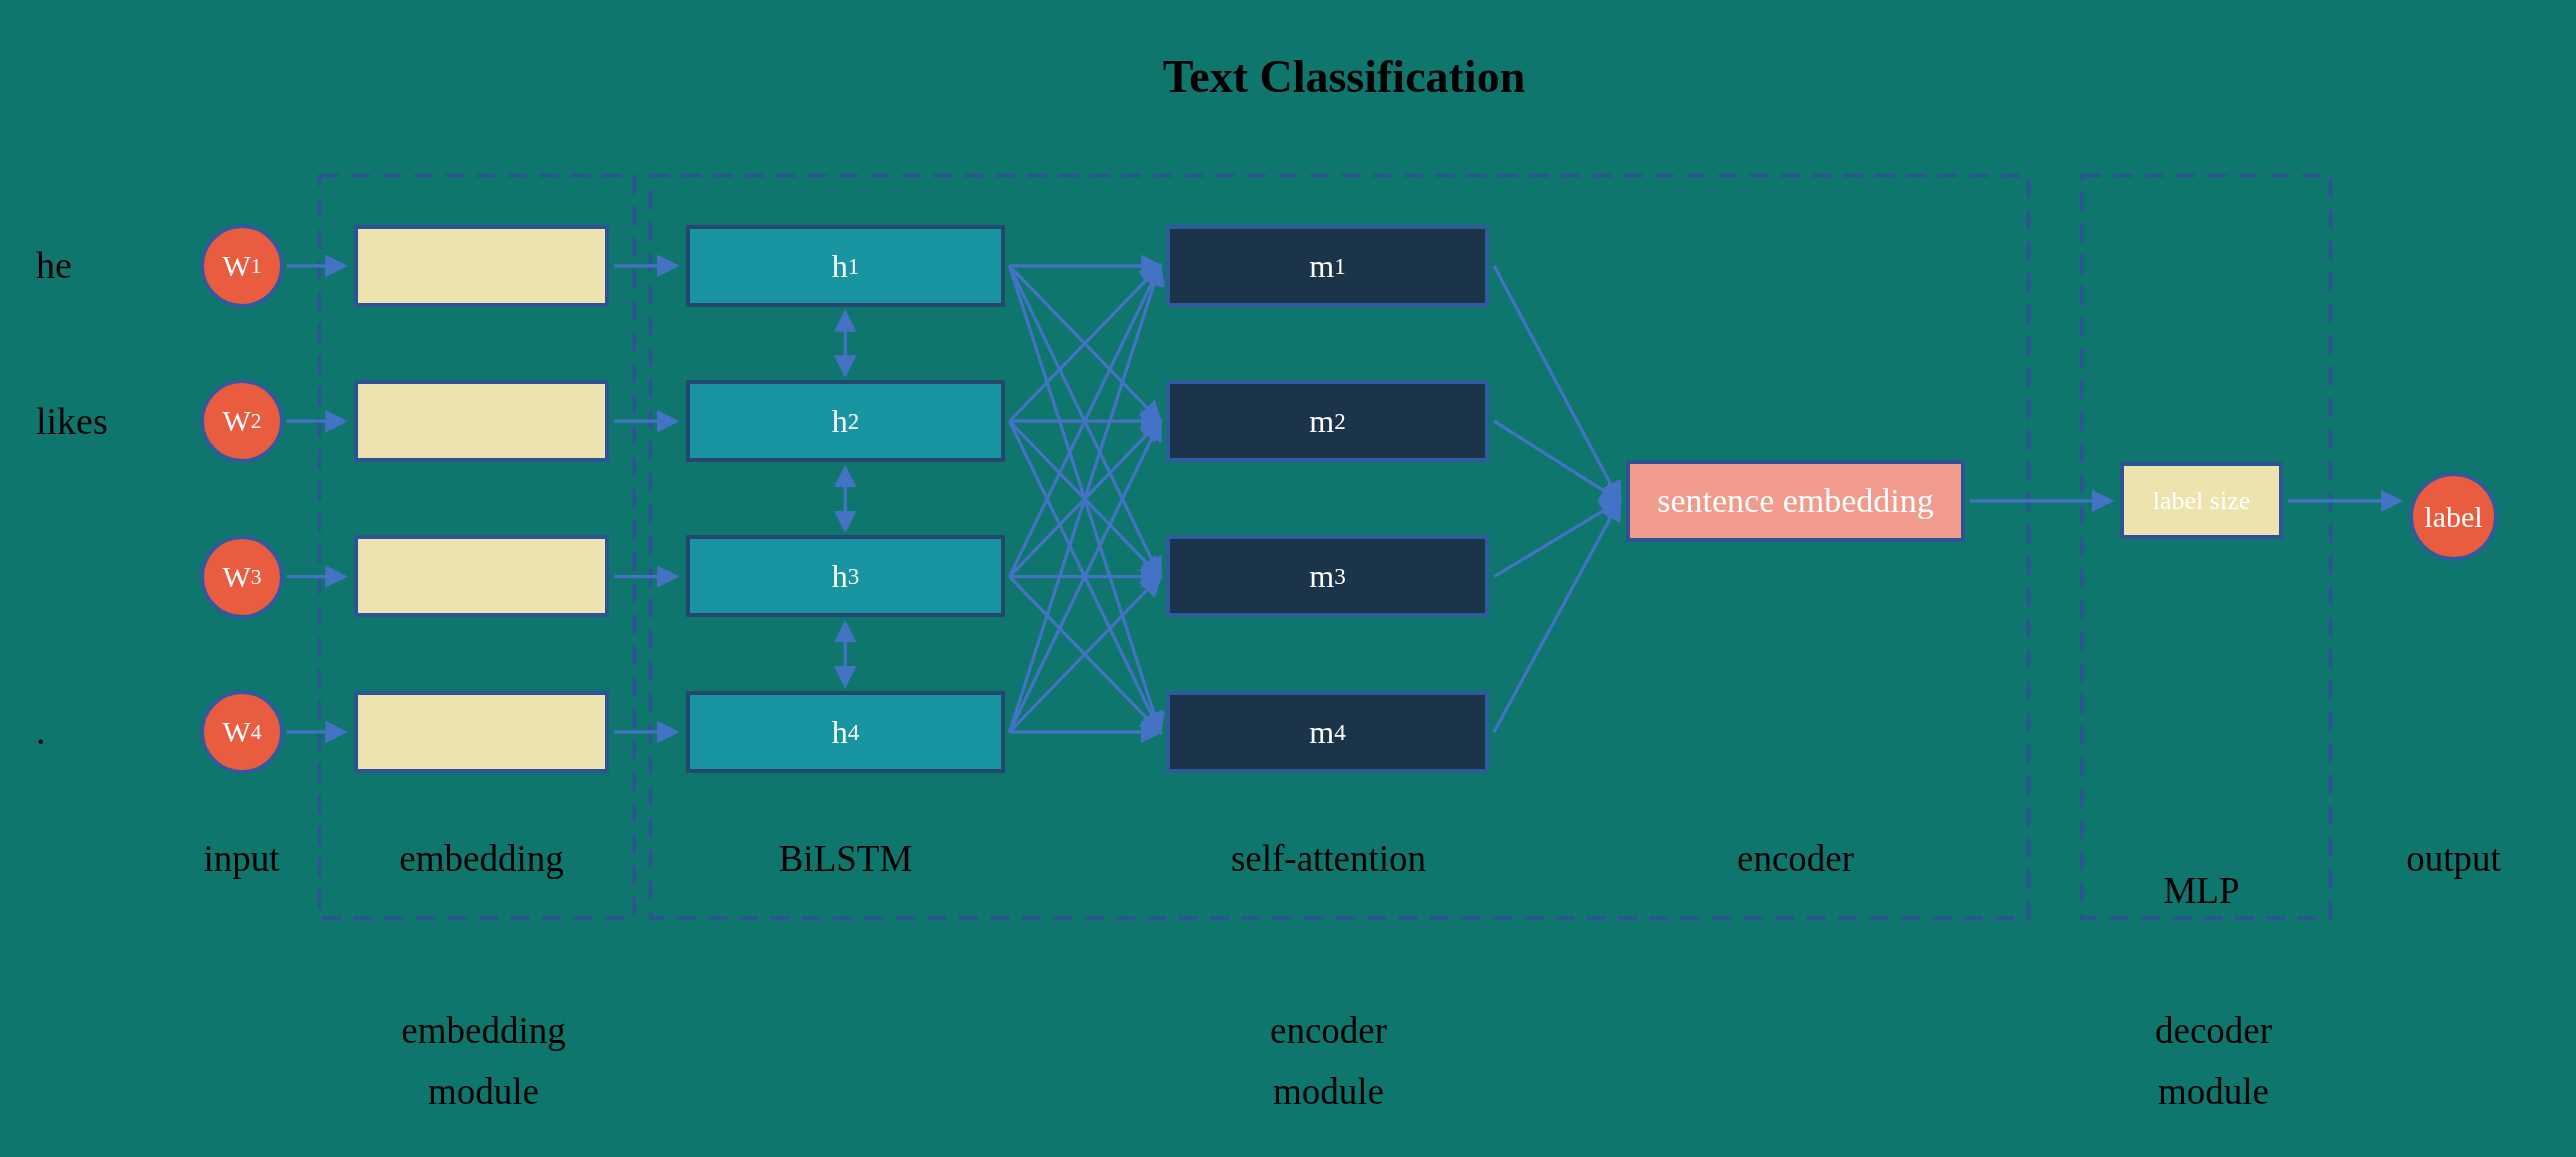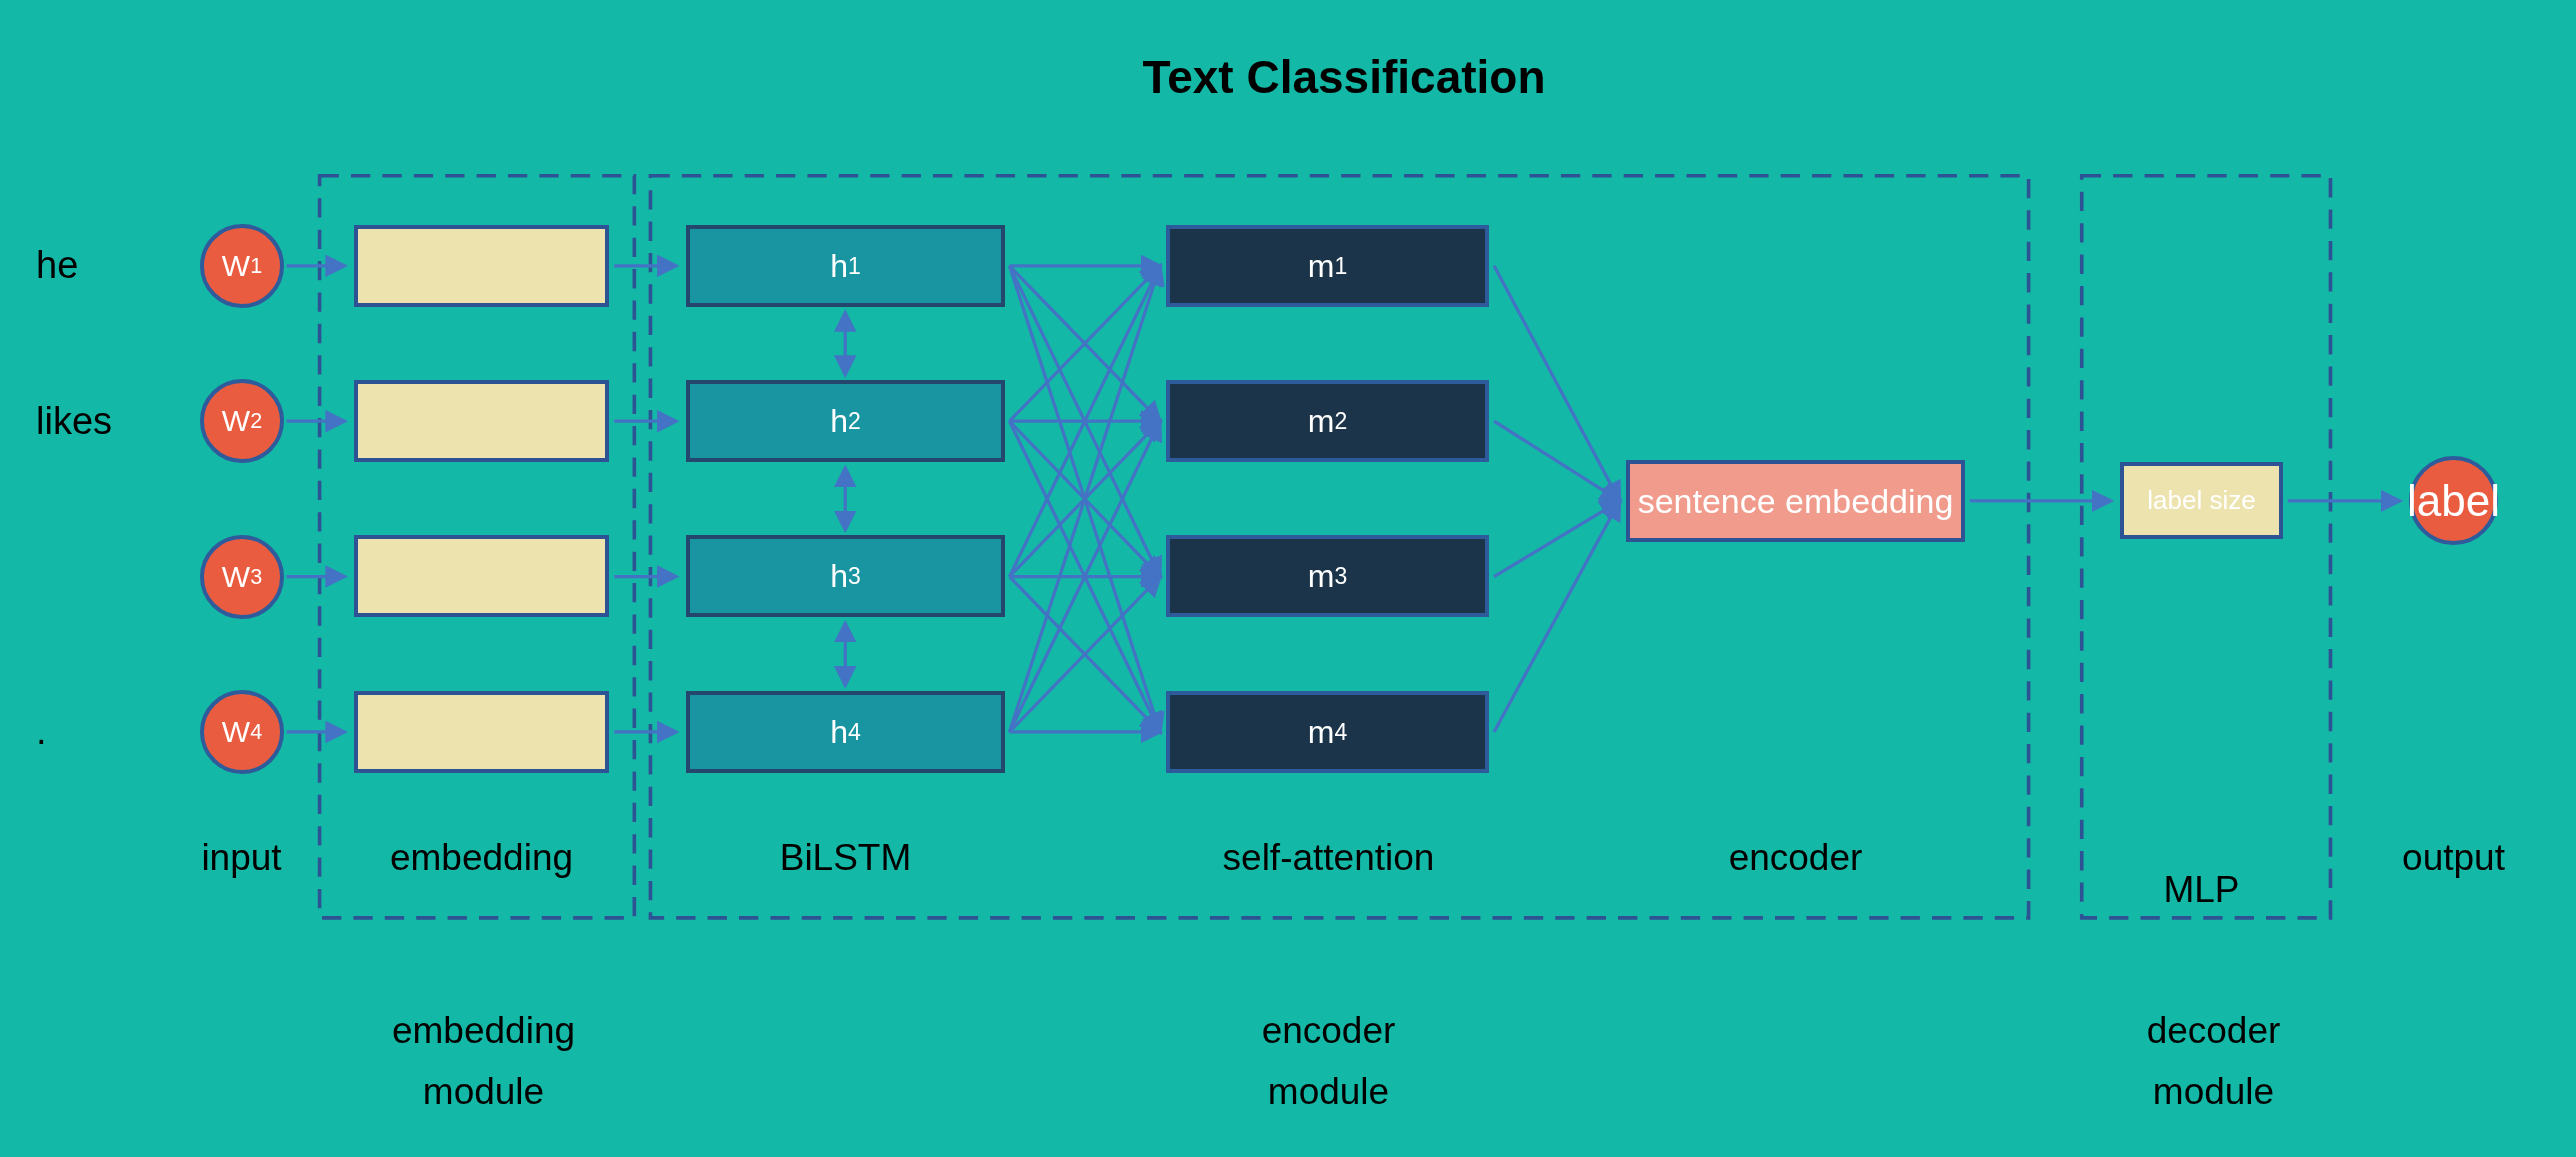--- a/index.html
+++ b/index.html
@@ -1,18 +1,18 @@
 <!DOCTYPE html>
 <html style="font-size:13px"><head>
 <meta charset="utf-8">
 <style>
   html,body{margin:0;padding:0;background:#ffffff;}
   .canvas{
-    position:relative;width:2576px;height:1158px;background:#14b8a6;
-    font-family:Liberation Sans, sans-serif;overflow:hidden;
+    position:relative;width:2576px;height:1158px;background:#0f766e;
+    font-family:Liberation Serif, serif;overflow:hidden;
   }
   .canvas *{box-sizing:border-box;}
   #wires{position:absolute;left:0;top:0;width:2576px;height:1158px;}
   .title{
     position:absolute;left:1022px;top:50px;width:644px;text-align:center;
     font-size:46px;font-weight:bold;color:#000;
   }
   .word{
     position:absolute;left:36px;width:209px;height:81px;line-height:81px;
     font-size:38px;color:#000;text-align:left;
@@ -25,21 +25,21 @@
   .digit{font-size:0.72em;}
   .box{
     position:absolute;border:4.8px solid;display:flex;align-items:center;
     justify-content:center;color:#fff;font-size:32px;
   }
   .ebox{left:354px;width:255px;height:82px;}
   .hbox{left:686px;width:319px;height:82px;}
   .mbox{left:1166px;width:323px;height:82px;}
   .pbox{left:1626px;top:460px;width:339px;height:82px;font-size:34px;}
   .lbox{left:2120px;top:462px;width:163px;height:77px;font-size:26px;}
-  .outnode{left:2409px;top:456px;width:89px;height:89px;font-size:44px;}
+  .outnode{left:2409px;top:472px;width:89px;height:89px;font-size:30px;}
   .col-label{
     position:absolute;top:837px;width:403px;text-align:center;
     font-size:37px;color:#000;
   }
   .module-label{
     position:absolute;top:1000px;width:419px;text-align:center;
     font-size:37px;color:#000;line-height:1.66;
   }
 </style>
 </head>

